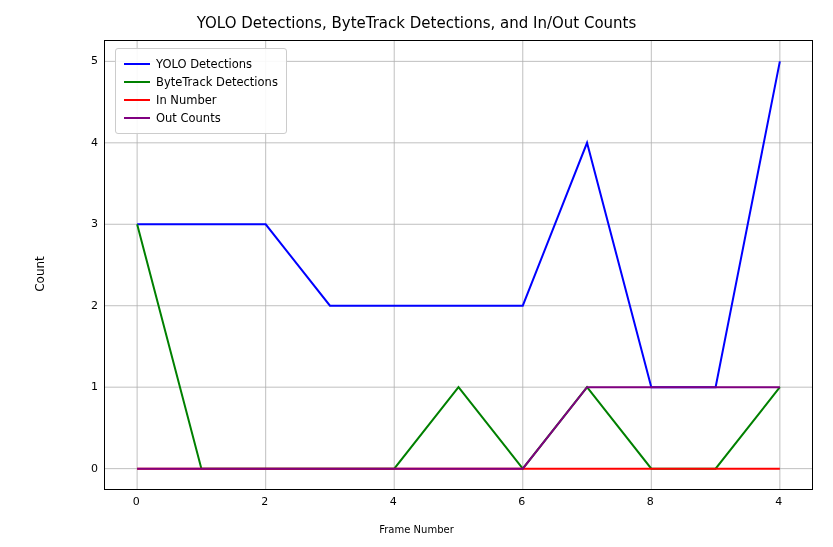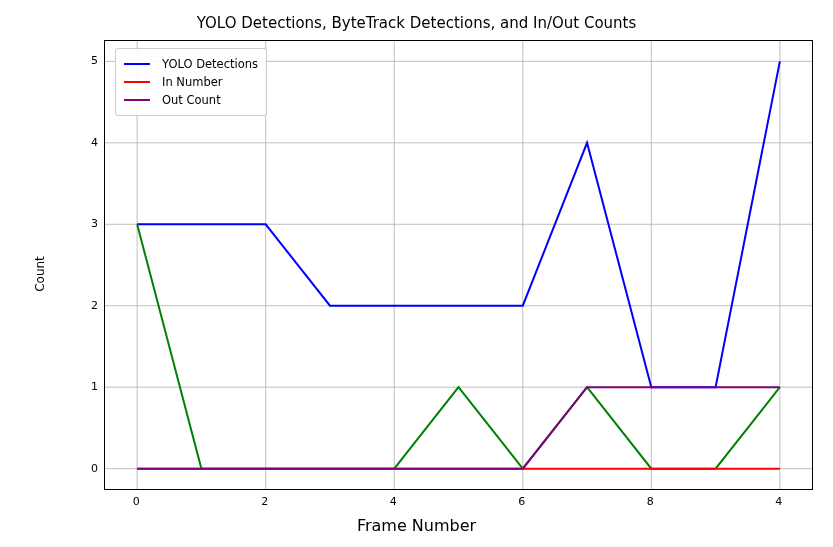--- a/index.html
+++ b/index.html
@@ -39,21 +39,21 @@
   .series line, .series polyline {
     fill: none;
     stroke-width: 2;
   }
   .xlabel {
     position: absolute;
     bottom: 12px;
     left: 0;
     width: 833px;
     text-align: center;
-    font-size: 16px;
+    font-size: 10px;
   }
   .ylabel {
     position: absolute;
     left: 30px;
     top: 0;
     height: 547px;
     width: 20px;
     display: flex;
     align-items: center;
     justify-content: center;
@@ -84,21 +84,21 @@
     top: 48px;
     background: rgba(255,255,255,0.9);
     border: 1px solid #cccccc;
     border-radius: 3px;
     padding: 6px 8px;
     font-size: 11.5px;
   }
   .legend-row {
     display: flex;
     align-items: center;
-    gap: 12px;
+    gap: 6px;
     height: 18px;
   }
   .legend-swatch {
     width: 26px;
     height: 0;
     border-top: 2px solid;
   }
 </style>
 </head>
 <body>
@@ -152,22 +152,26 @@
     </div>
 
   <div class="xlabel">Frame Number</div>
 
   <div class="legend">
     <div class="legend-row">
       <span class="legend-swatch" style="border-top-color:#0000ff"></span>
       <span>YOLO Detections</span>
     </div>
     <div class="legend-row">
+      <span class="legend-swatch" style="border-top-color:#008000"></span>
+      <span>ByteTrack Detections</span>
+    </div>
+    <div class="legend-row">
       <span class="legend-swatch" style="border-top-color:#ff0000"></span>
       <span>In Number</span>
     </div>
     <div class="legend-row">
       <span class="legend-swatch" style="border-top-color:#800080"></span>
-      <span>Out Count</span>
+      <span>Out Counts</span>
     </div>
   </div>
 
 </div>
 
 </body></html>

